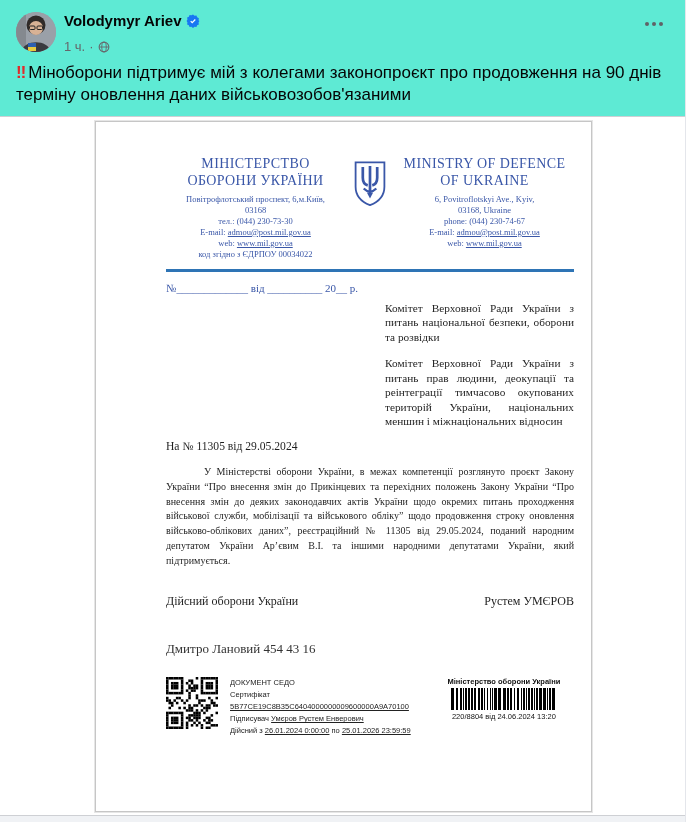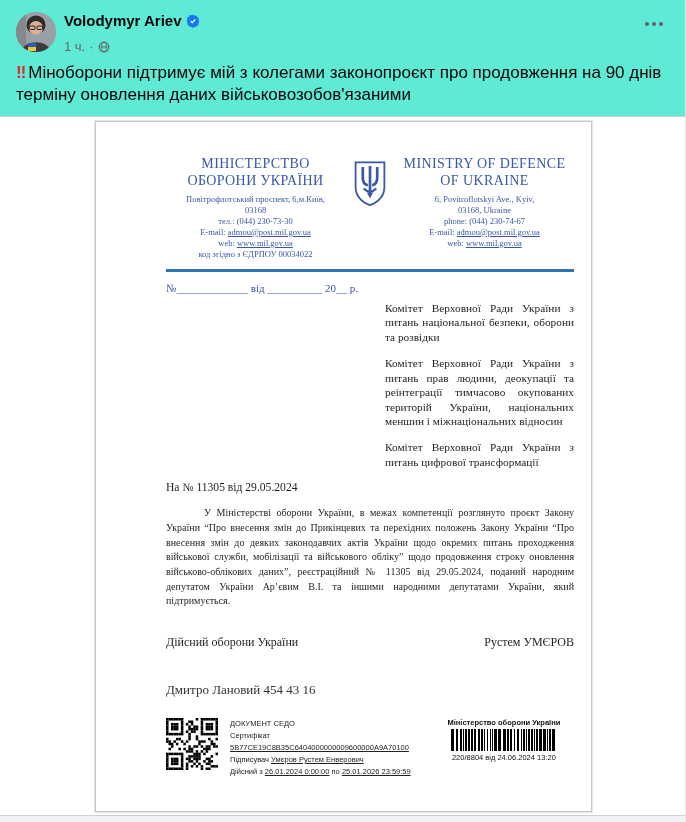--- a/index.html
+++ b/index.html
@@ -149,21 +149,20 @@
         </div>
       </div>
 
       <div class="rule"></div>
 
       <div class="ref-blank">№_____________ від __________ 20__ р.</div>
 
       <div class="committees">
         <div class="committee">Комітет Верховної Ради України з питань національної безпеки, оборони та розвідки</div>
         <div class="committee">Комітет Верховної Ради України з питань прав людини, деокупації та реінтеграції тимчасово окупованих територій України, національних меншин і міжнаціональних відносин</div>
-        <div class="committee">Комітет Верховної Ради України з питань цифрової трансформації</div>
       </div>
 
       <div class="reply-ref">На № 11305 від 29.05.2024</div>
 
       <div class="body-par">У Міністерстві оборони України, в межах компетенції розглянуто проєкт Закону України “Про внесення змін до Прикінцевих та перехідних положень Закону України “Про внесення змін до деяких законодавчих актів України щодо окремих питань проходження військової служби, мобілізації та військового обліку” щодо продовження строку оновлення військово-облікових даних”, реєстраційний № 11305 від 29.05.2024, поданий народним депутатом України Ар’євим В.І. та іншими народними депутатами України, який підтримується.</div>
 
       <div class="sig-row">
         <span>Дійсний оборони України</span>
         <span>Рустем УМЄРОВ</span>
       </div>

